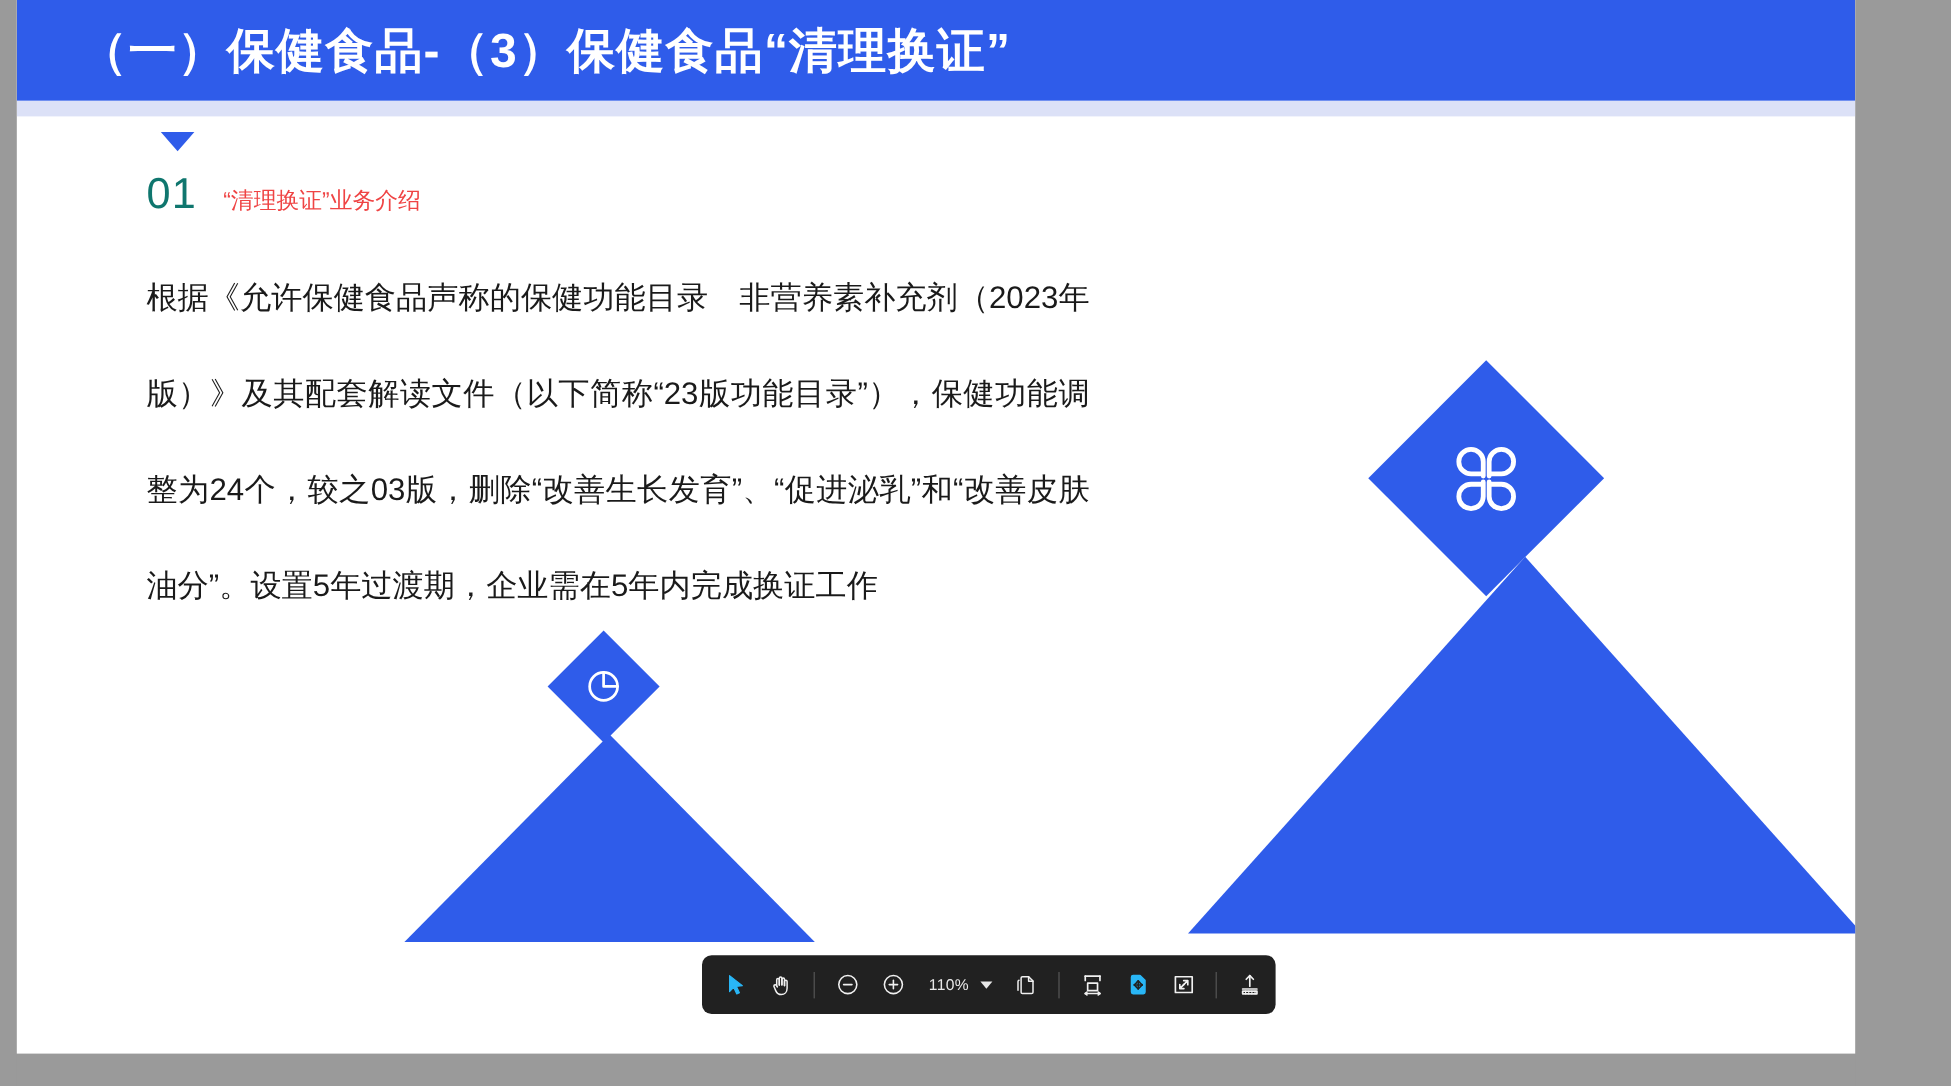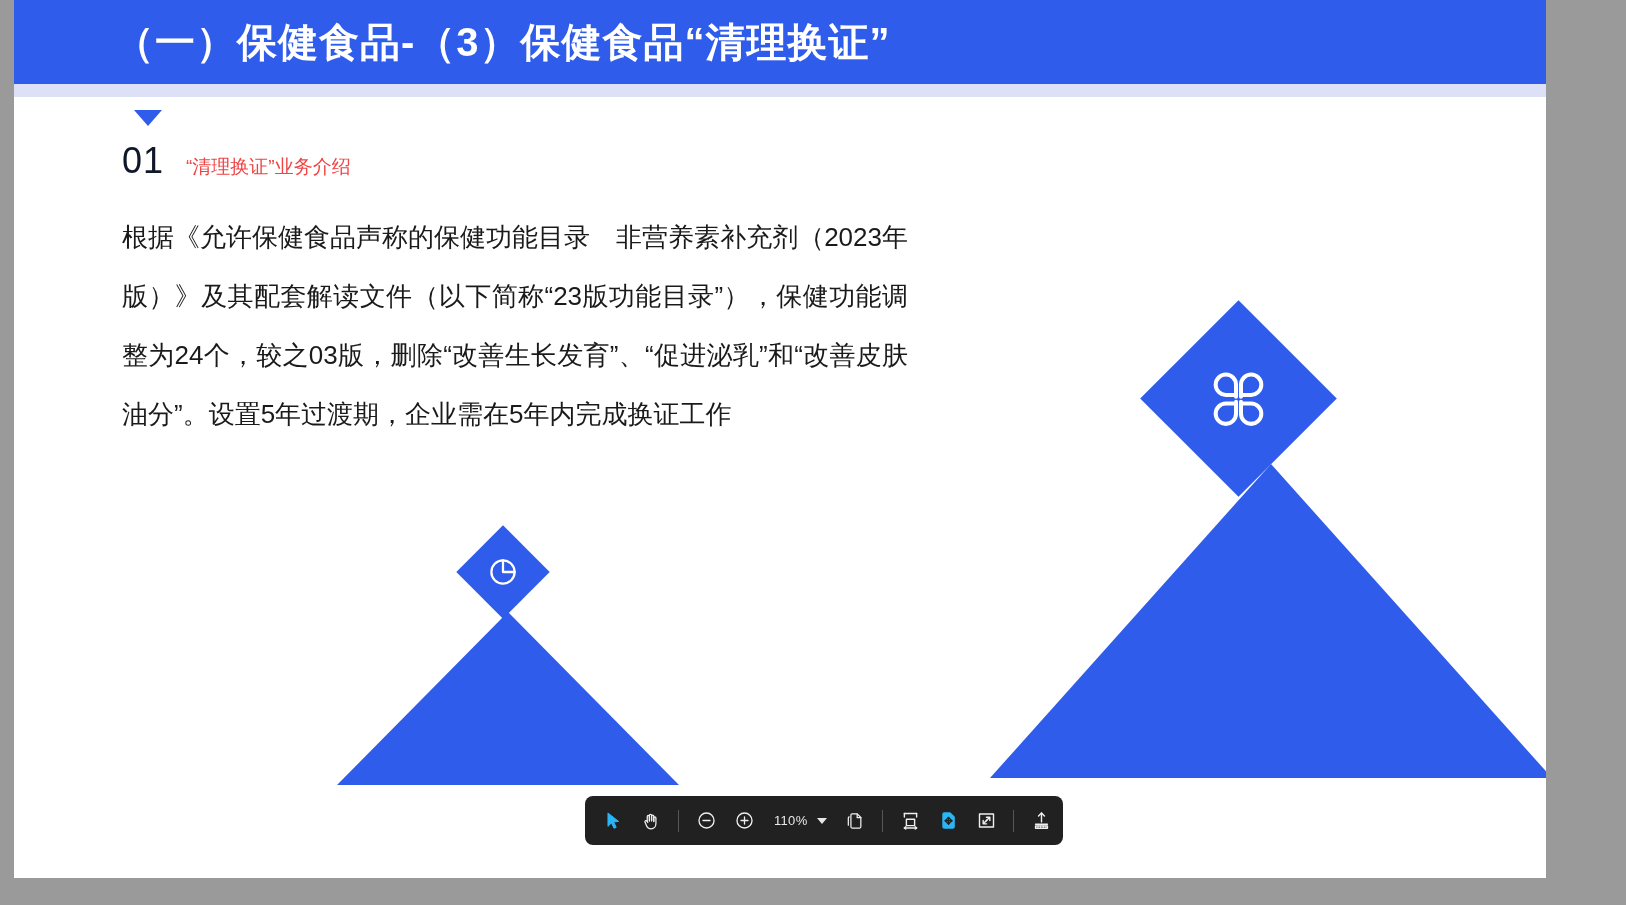--- a/index.html
+++ b/index.html
@@ -33,21 +33,20 @@
   }
 
   
   #title-bar {
     position: absolute;
     left: 0; top: 0;
     width: 1532px; height: 84px;
     background: #2f5cea;
     display: flex;
     align-items: center;
-    padding-left: 48px;
   }
   #title-text {
     color: #ffffff;
     font-size: 40px;
     font-weight: 700;
     letter-spacing: 1px;
     margin-left: 52px;
     white-space: nowrap;
   }
   #title-underline {
@@ -71,34 +70,34 @@
     margin-left: 12px;
     margin-bottom: 14px;
   }
   #section-head {
     display: flex;
     align-items: baseline;
     margin-bottom: 26px;
   }
   #section-number {
     font-size: 36px;
-    color: #0f172a;
+    color: #0f766e;
     font-weight: 400;
     letter-spacing: 1px;
   }
   #section-title {
     font-size: 19px;
     color: #ef4444;
     margin-left: 22px;
     font-weight: 400;
   }
   #body-paragraph {
     font-size: 26px;
     color: #1a1a1a;
-    line-height: 59px;
+    line-height: 80px;
     text-align: justify;
     width: 786px;
   }
 
   
   .triangle {
     position: absolute;
     width: 0; height: 0;
     border-style: solid;
     border-color: transparent transparent #2f5cea transparent;

